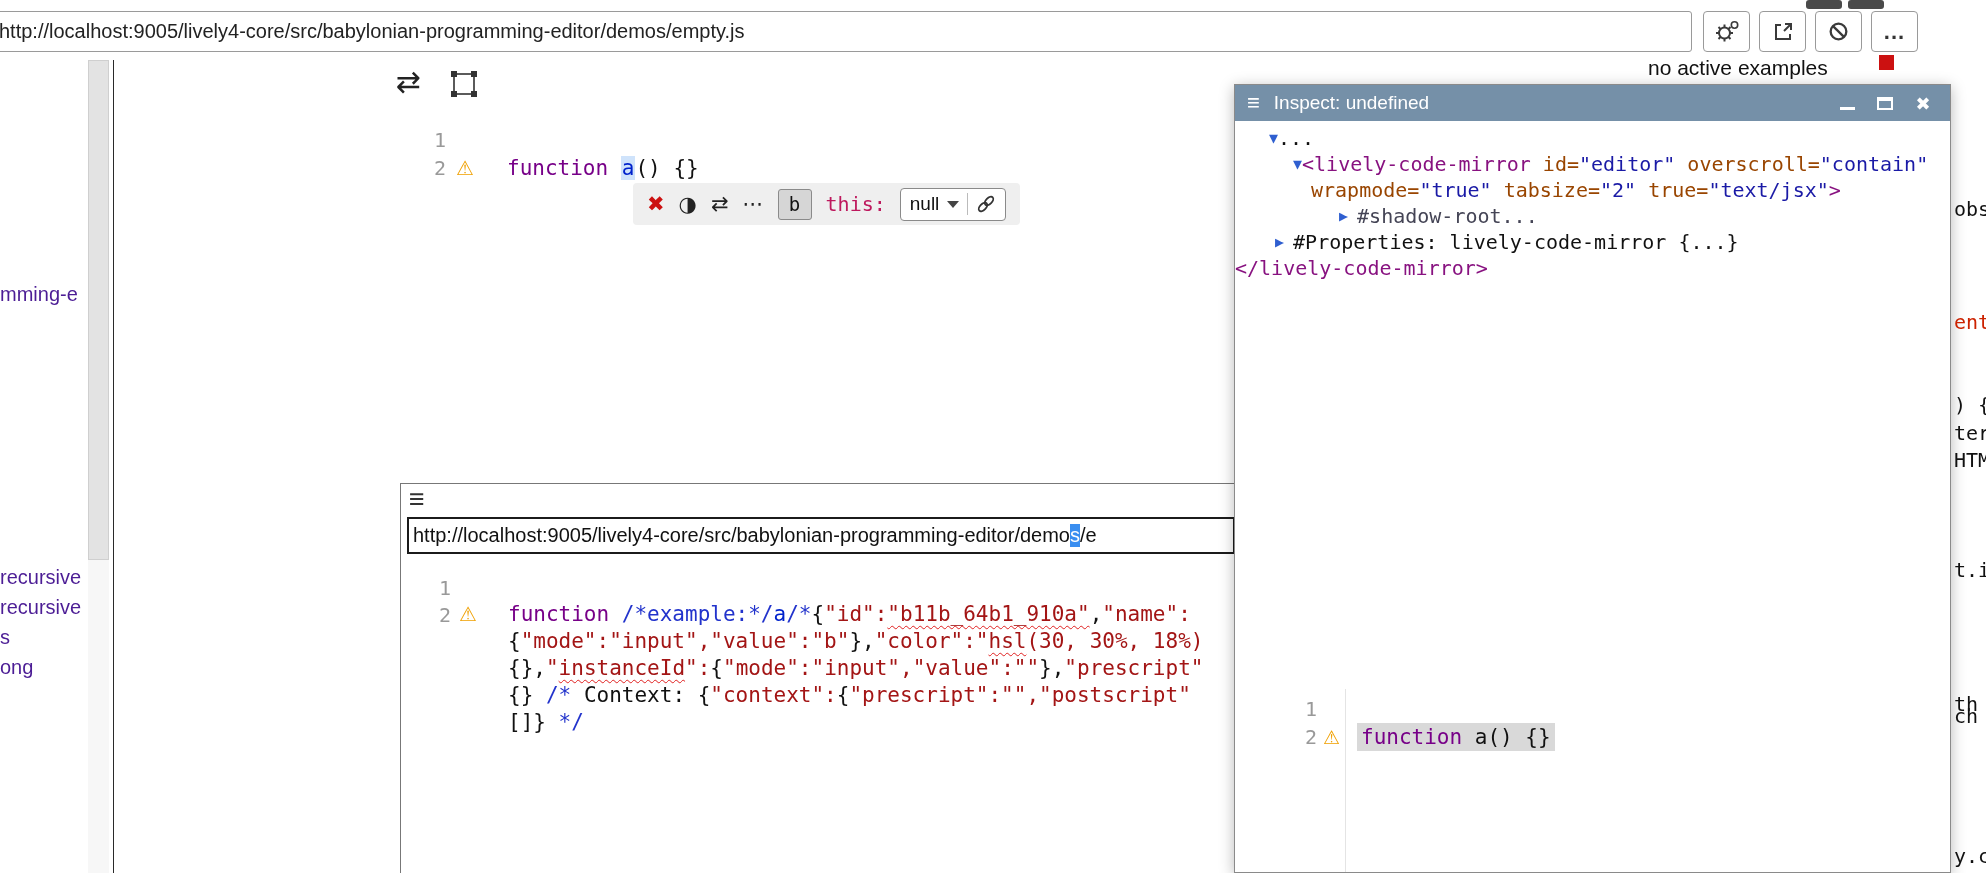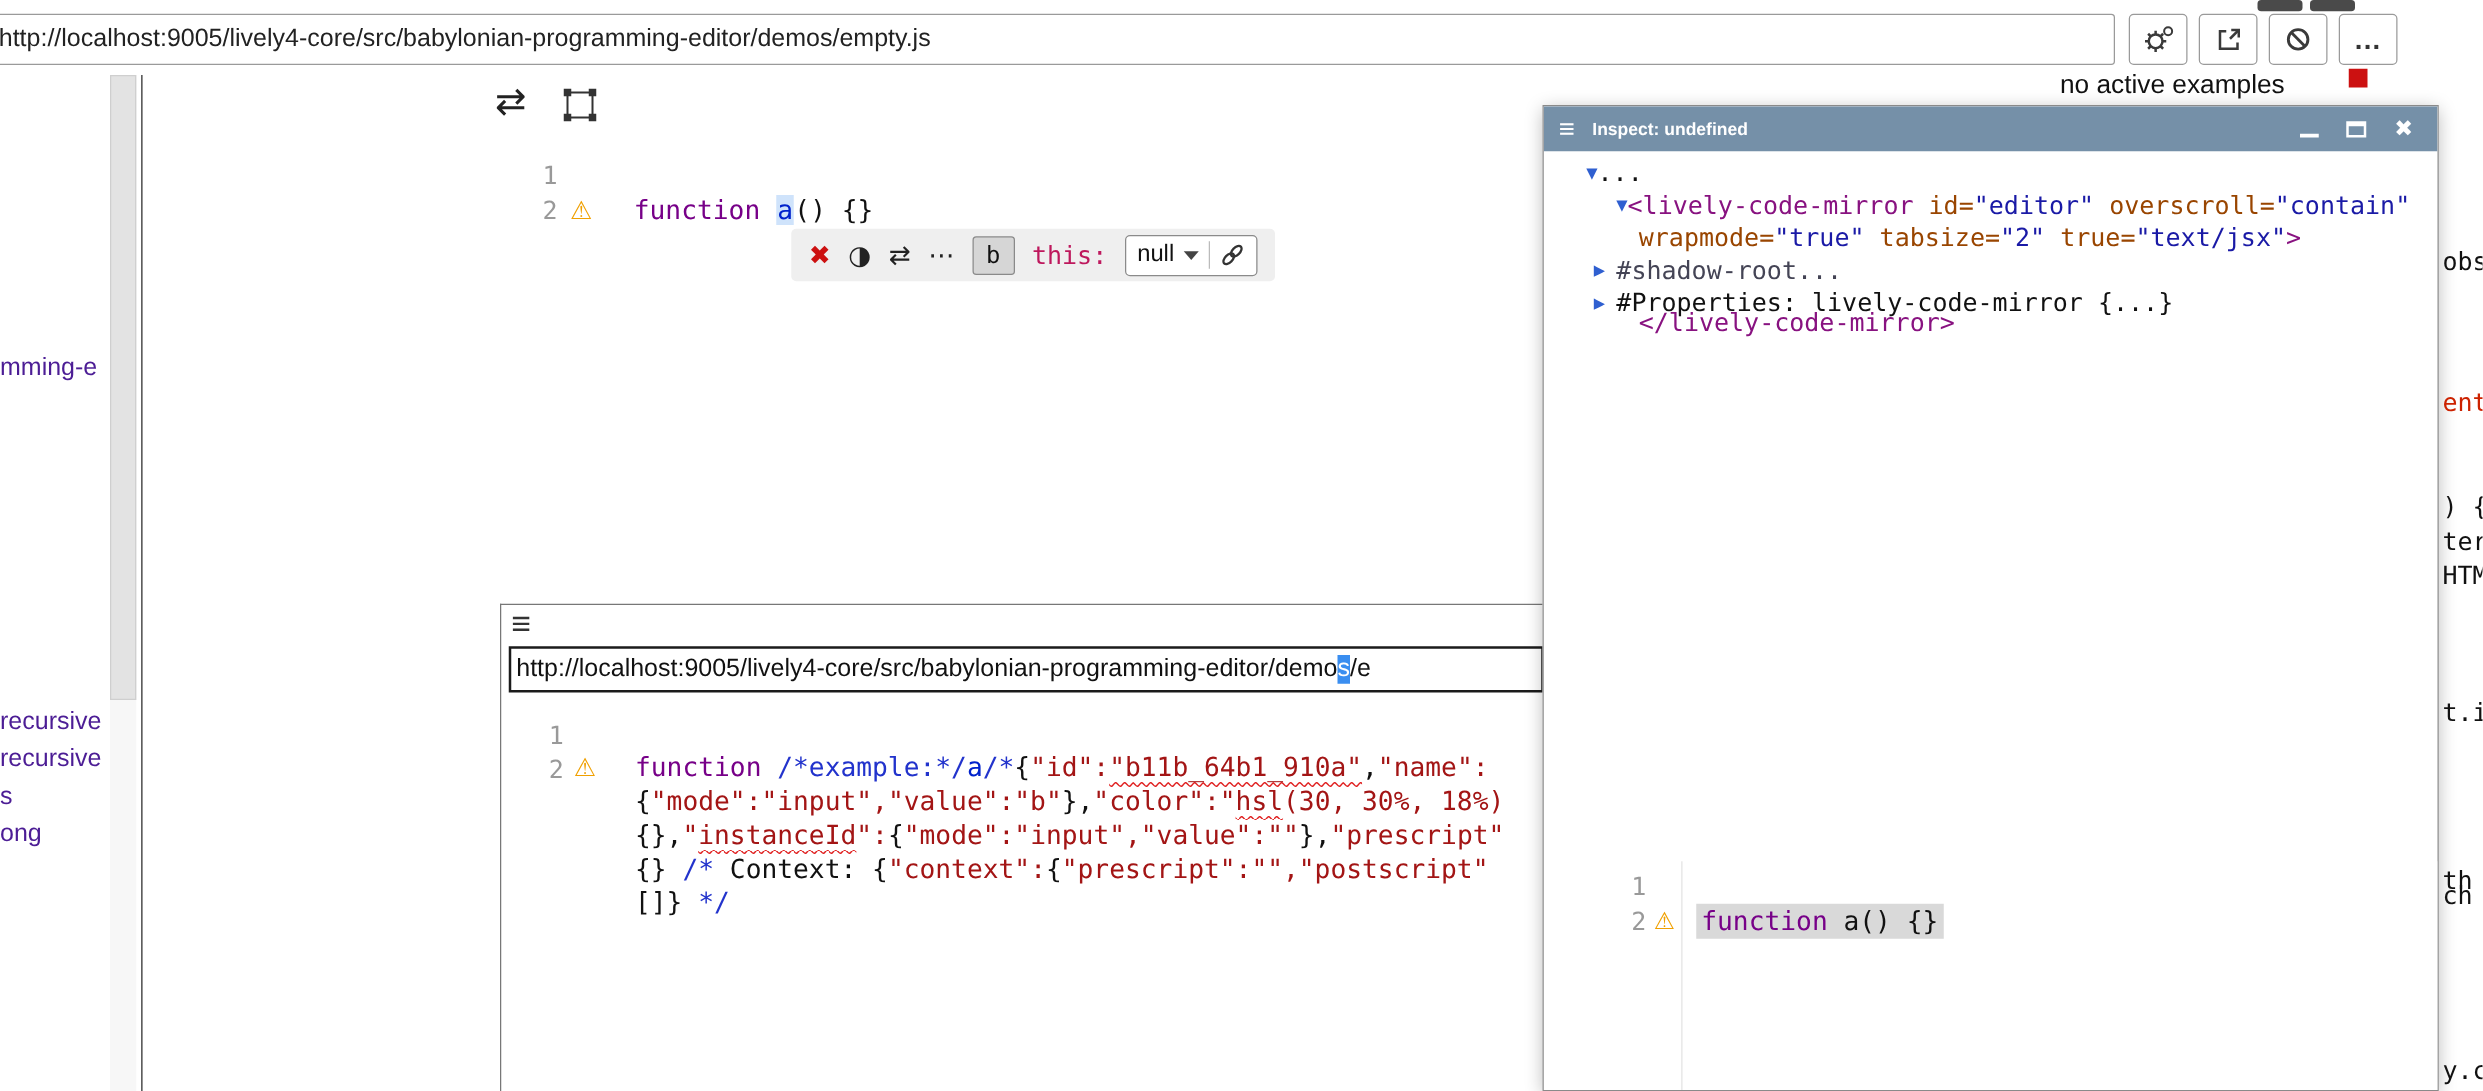--- a/index.html
+++ b/index.html
@@ -70,21 +70,21 @@
     font-size:20px;display:flex;align-items:center;padding:0 4px;white-space:nowrap;overflow:hidden}
   .selchar{background:var(--selblue);color:#fff}
   .e2row{position:absolute;left:107px;font-size:21px;line-height:27px;white-space:pre}
 
   
   #inspector{position:absolute;left:1234px;top:84px;width:717px;height:789px;background:#fff;
     border:1px solid #8a8a8a;box-shadow:0 3px 14px rgba(0,0,0,.28);z-index:50;overflow:hidden}
   #insp-title{position:absolute;left:0;top:0;right:0;height:36px;background:var(--titlebar);
     display:flex;align-items:center;padding:0 12px;cursor:move}
   #insp-menu{color:#fff;font-size:22px;margin-right:14px}
-  #insp-title-text{color:#fff;font-weight:bold;font-size:14px;flex:1}
+  #insp-title-text{color:#fff;font-weight:normal;font-size:19px;flex:1}
   .winbtn{width:30px;height:26px;display:flex;align-items:center;justify-content:center;margin-left:8px;cursor:pointer}
   .minbar{width:15px;height:3px;background:#fff;margin-top:10px}
   .maxbox{width:16px;height:13px;border:2px solid #fff;border-top-width:4px}
   .closex{color:#fff;font-size:18px;font-weight:bold;font-family:"DejaVu Sans",sans-serif}
   .trow{position:absolute;left:0;right:0;font-size:20px;line-height:26px;white-space:pre;cursor:default}
 
   
   #snippet{position:absolute;left:46px;top:604px;width:669px;height:185px;background:#fff}
   .snum{position:absolute;left:6px;width:30px;text-align:right;color:#999;font-size:20px;line-height:28px}
   .swarn{position:absolute;left:42px;color:var(--warning);font-family:"DejaVu Sans",sans-serif;font-size:19px;line-height:28px}
@@ -218,23 +218,23 @@
       </span>
     <span class="winbtn">
         <span class="maxbox"></span>
       </span>
     <span class="winbtn closex">✖</span>
   </div>
 
   <div class="trow mono" style="top:40px;padding-left:34px"><span class="arrow">▼</span><span>...</span></div>
   <div class="trow mono" style="top:66px;padding-left:58px"><span class="arrow">▼</span><span class="tag">&lt;lively-code-mirror</span><span class="attr"> id=</span><span class="val">"editor"</span><span class="attr"> overscroll=</span><span class="val">"contain"</span></div>
   <div class="trow mono" style="top:92px;padding-left:76px"><span class="attr">wrapmode=</span><span class="val">"true"</span><span class="attr"> tabsize=</span><span class="val">"2"</span><span class="attr"> true=</span><span class="val">"text/jsx"</span><span class="tag">&gt;</span></div>
-  <div class="trow mono" style="top:118px;padding-left:40px"><span class="arrow">▶ </span><span class="muted">#shadow-root...</span></div>
+  <div class="trow mono" style="top:118px;padding-left:104px"><span class="arrow">▶ </span><span class="muted">#shadow-root...</span></div>
   <div class="trow mono" style="top:144px;padding-left:40px"><span class="arrow">▶ </span><span class="muted2">#Properties: lively-code-mirror {...}</span></div>
-  <div class="trow mono" style="top:160px;padding-left:76px"><span class="tag">&lt;/lively-code-mirror&gt;</span></div>
+  <div class="trow mono" style="top:170px;"><span class="tag">&lt;/lively-code-mirror&gt;</span></div>
 
   <div id="snippet">
     <div class="snum mono" style="top:6px">1</div>
     <div class="snum mono" style="top:34px">2</div>
     <div class="swarn" style="top:34px">⚠</div>
     <div id="sgutline"></div>
     <div class="srow mono sel" style="top:34px"><span class="kw">function</span><span> a() {}</span></div>
   </div>
 </div>
 

